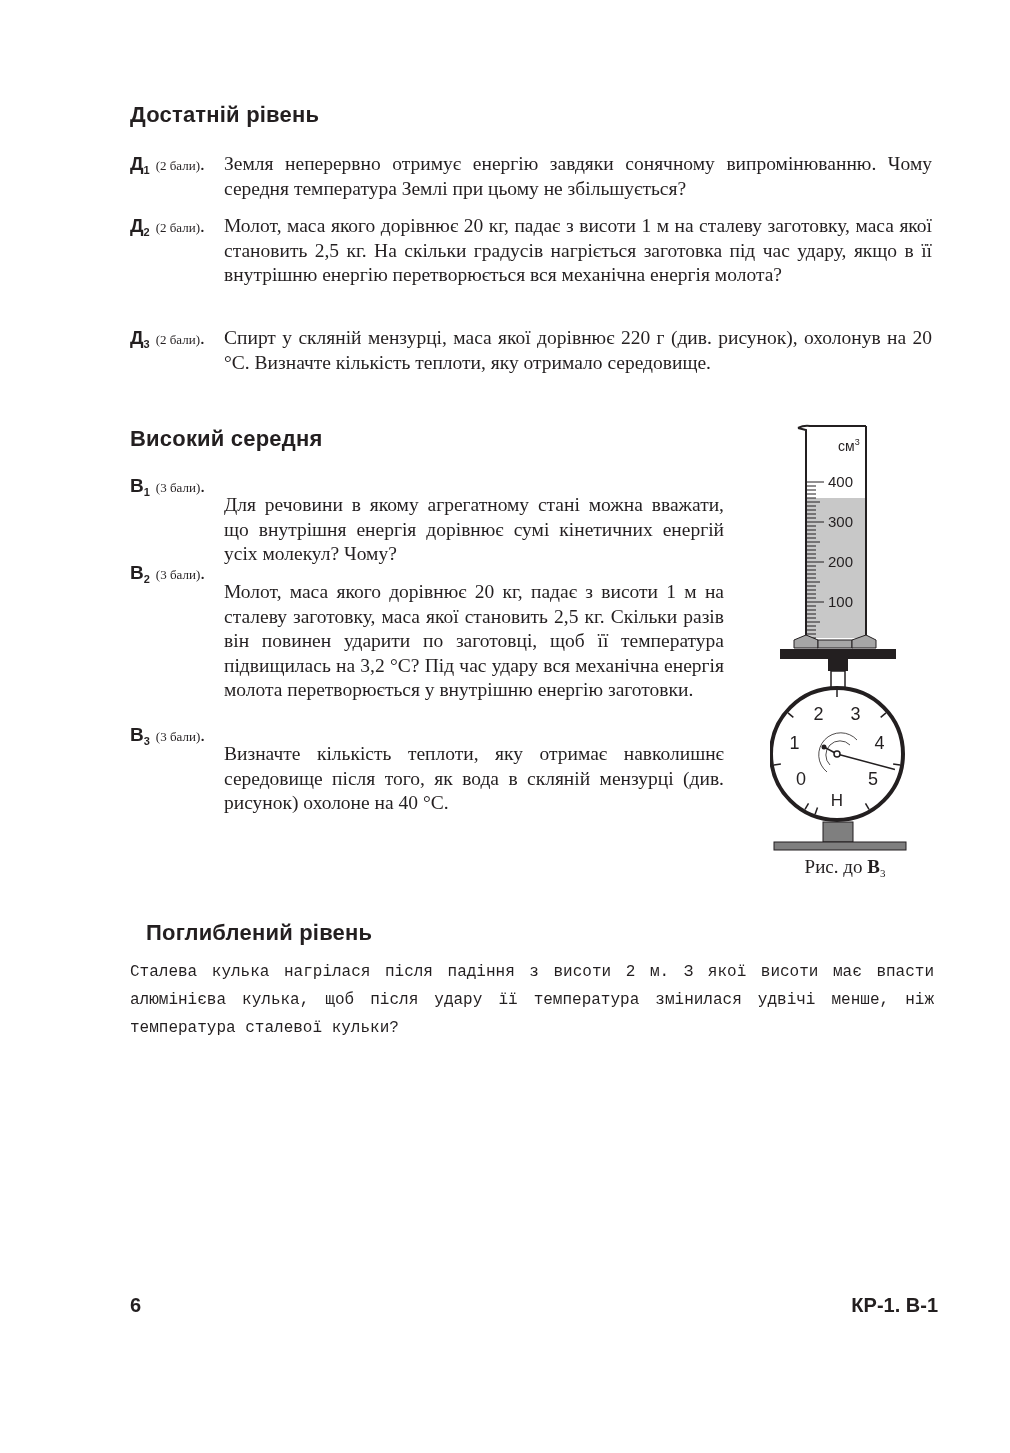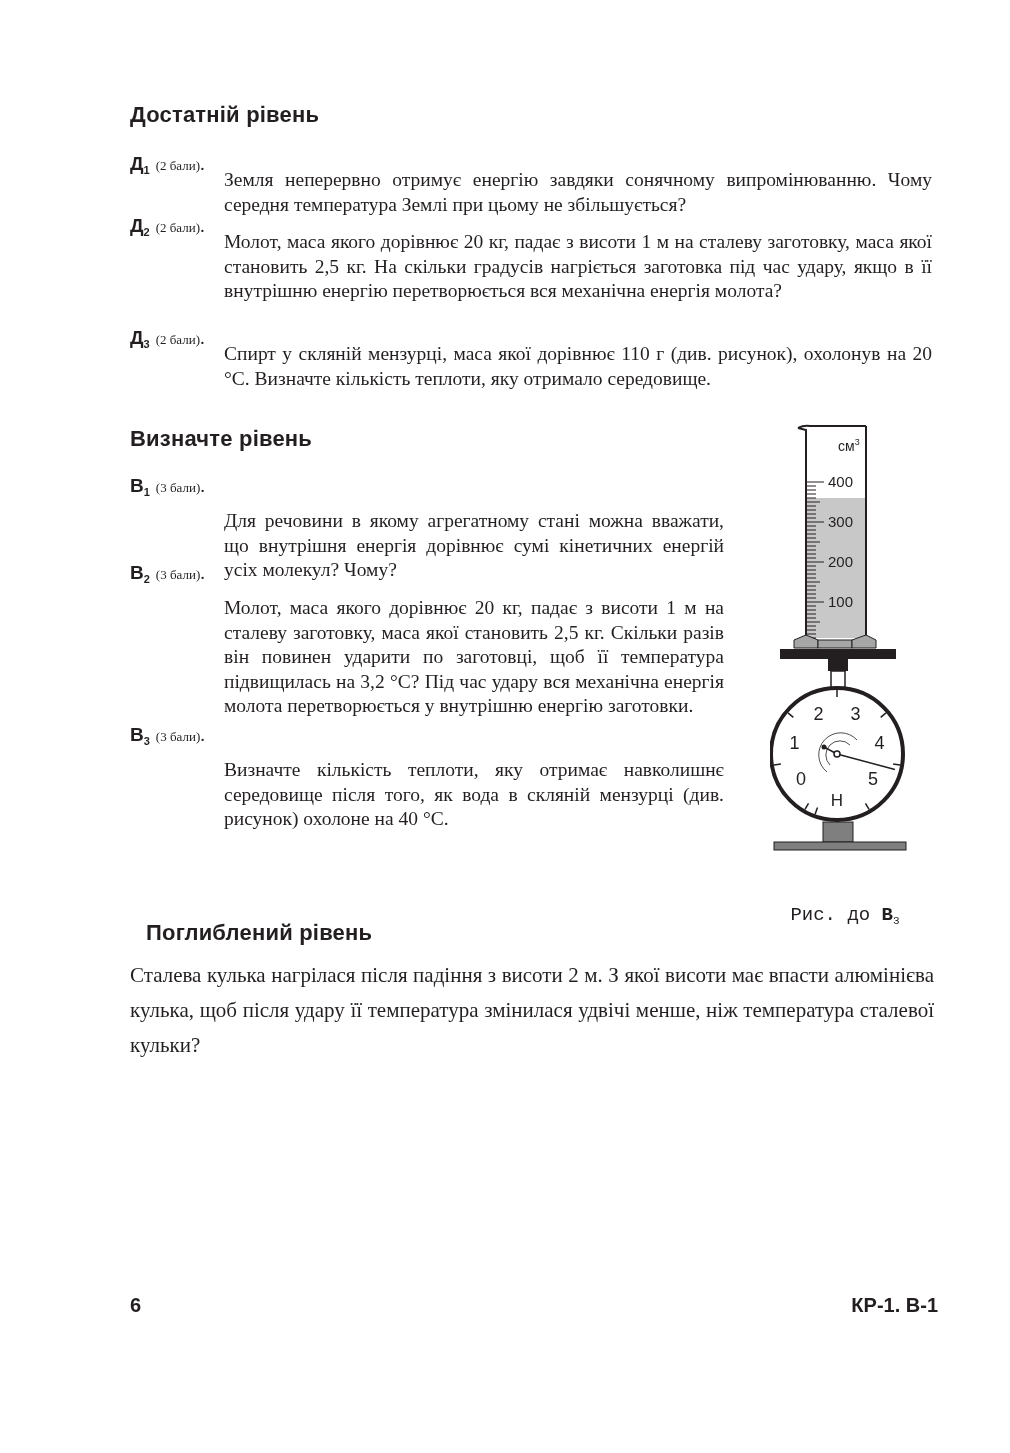--- a/index.html
+++ b/index.html
@@ -4,51 +4,51 @@
 <style>
   html, body { margin: 0; padding: 0; background: #ffffff; }
   body { width: 1010px; height: 1453px; position: relative; overflow: hidden; color: #231f20; }
   .heading { position: absolute; font-family: "Liberation Sans", sans-serif; font-weight: bold; font-size: 22px; letter-spacing: 0.2px; }
   .task { position: absolute; left: 130px; font-family: "Liberation Serif", serif; font-size: 19.5px; line-height: 24.6px; }
   .task .label { position: absolute; left: 0; top: 0; white-space: nowrap; }
   .task .label .letter { font-family: "Liberation Sans", sans-serif; font-weight: bold; font-size: 19px; }
   .task .label sub { font-family: "Liberation Sans", sans-serif; font-weight: bold; font-size: 11px; vertical-align: -4px; }
   .task .label .points { font-family: Liberation Serif, serif; font-size: 13px; margin-left: 6px; }
   .task .label .dot { font-family: "Liberation Serif", serif; font-size: 19px; }
-  .task .body { position: absolute; top: 16px; text-align: justify; }
+  .task .body { position: absolute; top: 0; text-align: justify; }
   .wide .body { left: 94px; width: 708px; }
   .narrow .body { left: 94px; width: 500px; margin-top: 19px; }
-  .free { position: absolute; left: 130px; width: 804px; font-family: Liberation Serif, serif; font-size: 21px; line-height: 35px; text-align: justify; }
+  .free { position: absolute; left: 130px; width: 804px; font-family: Liberation Mono, monospace; font-size: 16px; line-height: 28px; text-align: justify; }
   .footer { position: absolute; top: 1294px; font-family: "Liberation Sans", sans-serif; font-weight: bold; font-size: 20px; }
   #figure { position: absolute; left: 770px; top: 420px; width: 150px; height: 440px; }
-  .caption { position: absolute; left: 770px; top: 904px; width: 150px; text-align: center; font-family: Liberation Mono, monospace; font-size: 19px; }
+  .caption { position: absolute; left: 770px; top: 856px; width: 150px; text-align: center; font-family: Liberation Serif, serif; font-size: 19px; }
   .caption b { font-weight: bold; }
   .caption sub { font-size: 11px; vertical-align: -4px; }
 </style>
 </head>
 <body>
 
 <div class="heading" style="left:130px; width:804px; top:102px;">Достатній рівень</div>
 
 <div class="task wide" style="top:152px; height:50px;">
   <span class="label"><span class="letter">Д</span><sub>1</sub><span class="points">(2 бали)</span><span class="dot">.</span></span>
   <div class="body">Земля неперервно отримує енергію завдяки сонячному випромінюванню. Чому середня температура Землі при цьому не збільшується?</div>
 </div>
 
 <div class="task wide" style="top:214px; height:100px;">
   <span class="label"><span class="letter">Д</span><sub>2</sub><span class="points">(2 бали)</span><span class="dot">.</span></span>
   <div class="body">Молот, маса якого дорівнює 20 кг, падає з висоти 1 м на сталеву заготовку, маса якої становить 2,5 кг.  На скільки градусів нагріється заготовка під час удару, якщо в її внутрішню енергію перетворюється вся механічна енергія молота?</div>
 </div>
 
 <div class="task wide" style="top:326px; height:50px;">
   <span class="label"><span class="letter">Д</span><sub>3</sub><span class="points">(2 бали)</span><span class="dot">.</span></span>
-  <div class="body">Спирт у скляній мензурці, маса якої дорівнює 110 г (див. рисунок), охолонув на 20 °С. Визначте кількість теплоти, яку отримало середовище.</div>
+  <div class="body">Спирт у скляній мензурці, маса якої дорівнює 220 г (див. рисунок), охолонув на 20 °С. Визначте кількість теплоти, яку отримало середовище.</div>
 </div>
 
-<div class="heading" style="left:130px; width:594px; top:426px;">Визначте рівень</div>
+<div class="heading" style="left:130px; width:594px; top:426px;">Високий середня</div>
 
 <div class="task narrow" style="top:474px; height:75px;">
   <span class="label"><span class="letter">В</span><sub>1</sub><span class="points">(3 бали)</span><span class="dot">.</span></span>
   <div class="body">Для речовини в якому агрегатному стані можна вважати, що внутрішня енергія дорівнює сумі кінетичних енергій усіх молекул? Чому?</div>
 </div>
 
 <div class="task narrow" style="top:561px; height:150px;">
   <span class="label"><span class="letter">В</span><sub>2</sub><span class="points">(3 бали)</span><span class="dot">.</span></span>
   <div class="body">Молот, маса якого дорівнює 20 кг, падає з висоти 1 м на сталеву заготовку, маса якої становить 2,5 кг. Скільки разів він повинен ударити по заготовці, щоб її температура підвищилась на 3,2 °С? Під час удару вся механічна енергія молота перетворюється у внутрішню енергію заготовки.</div>
 </div>

